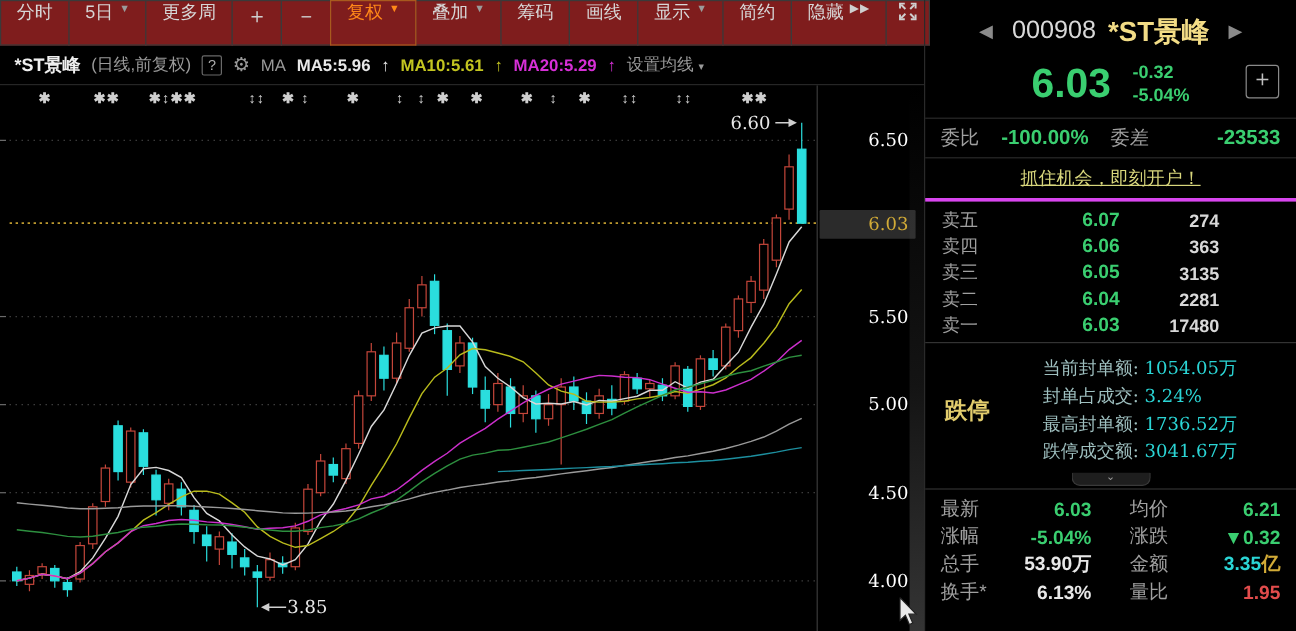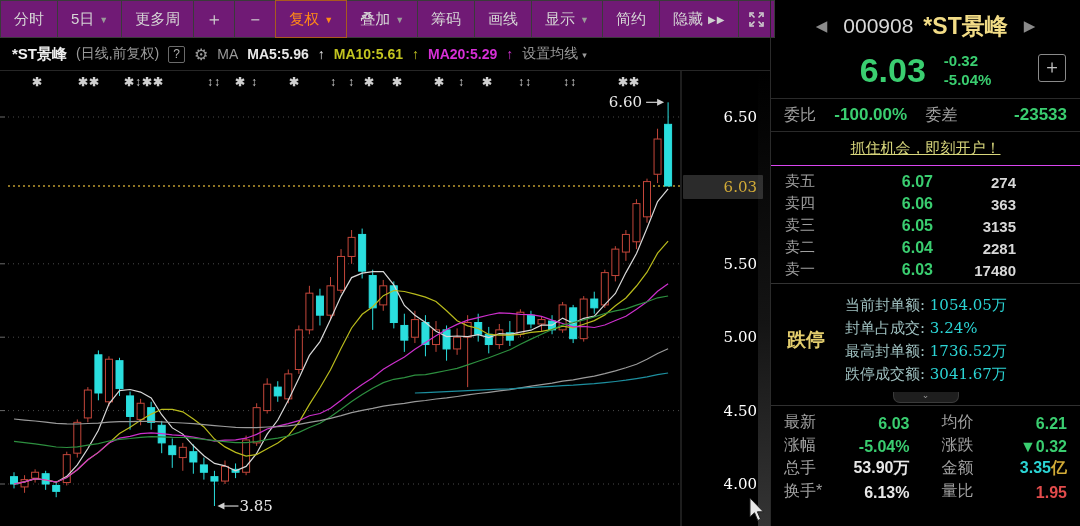--- a/index.html
+++ b/index.html
@@ -1,22 +1,22 @@
 <!DOCTYPE html>
 <html><head>
 <meta charset="utf-8">
 <style>
   html,body{margin:0;padding:0;background:#000;width:1080px;height:526px;overflow:hidden;
     font-family:"Liberation Sans",sans-serif;-webkit-font-smoothing:antialiased;}
   .app{position:relative;width:1080px;height:526px;background:#000;}
 
   
   .toolbar{position:absolute;left:0;top:0;width:770px;height:38px;display:flex;align-items:stretch;}
-  .tbtn{border:1px solid #3a3a3a;margin-left:-1px;padding:0 13px;display:flex;align-items:center;gap:5px;
-    font-size:15px;color:#d6d6d6;background:#701a75;cursor:pointer;white-space:nowrap;}
+  .tbtn{border:1px solid #3a3a3a;margin-left:-1px;padding:0 13px;display:flex;gap:5px;
+    font-size:15px;color:#d6d6d6;background:#7f1d1d;cursor:pointer;white-space:nowrap;}
   .tbtn:first-child{margin-left:0;}
   .tbtn.narrow{padding:0 11px;font-size:18px;color:#cfcfcf;}
   .tbtn.active{color:#ff8818;border-color:#a85a1e;position:relative;z-index:2;}
   .caret{font-size:9px;color:#9a9a9a;transform:translateY(1px);}
   .tbtn.active .caret{color:#ff8818;}
   .hide-arrows{font-size:10px;color:#cfcfcf;letter-spacing:1px;}
   .tbtn.iconbtn{padding:0 9px;}
 
   
   .legend{position:absolute;left:0;top:38px;width:770px;height:33px;display:flex;align-items:center;
@@ -56,31 +56,31 @@
   .chg{display:flex;flex-direction:column;font-size:15px;font-weight:bold;line-height:19px;}
   .addbtn{position:absolute;right:14px;top:12px;width:26px;height:26px;border:1px solid #8a8a8a;border-radius:3px;
     color:#c0c0c0;font-size:19px;line-height:24px;text-align:center;cursor:pointer;}
   .rp-status{height:31px;display:flex;align-items:center;justify-content:space-between;padding:0 13px;
     border-bottom:1px solid #2a2a2a;}
   .lab{color:#a0a0a0;font-size:16px;}
   .val-white{color:#e8e8e8;font-size:16px;}
   .rp-weibi{height:32px;display:flex;align-items:center;padding:0 13px;border-bottom:1px solid #2a2a2a;}
   .rp-weibi .v1{flex:1;text-align:center;font-weight:bold;font-size:17px;}
   .rp-weibi .v2{flex:1;text-align:right;font-weight:bold;font-size:17px;}
-  .rp-ad{height:33px;display:flex;align-items:center;justify-content:center;border-bottom:1px solid #d946ef;}
+  .rp-ad{height:33px;display:flex;align-items:center;justify-content:center;border-bottom:3px solid #d946ef;}
   .ad-link{color:#d8d67c;font-size:15px;text-decoration:underline;cursor:pointer;}
   .asks{padding:3px 14px 4px 14px;border-bottom:1px solid #333;}
   .ask-row{height:22px;display:flex;align-items:flex-end;}
   .ask-label{color:#a0a0a0;font-size:15px;width:56px;}
   .ask-price{width:92px;text-align:right;font-weight:bold;font-size:16px;}
   .ask-qty{flex:1;text-align:right;padding-right:50px;color:#d8d8d8;font-weight:bold;font-size:15px;}
   .limit-block{display:flex;align-items:center;padding:8px 8px 4px 16px;min-height:96px;}
   .limit-label{width:58px;color:#e3cd6d;font-size:19px;font-weight:bold;}
   .limit-rows{display:flex;flex-direction:column;gap:4px;font-family:"DejaVu Serif",serif;}
-  .limit-row{font-size:15px;}
+  .limit-row{font-size:15px;margin-left:24px;}
   .limit-k{color:#9fc0c0;} .limit-v{color:#2bd5d5;}
   .pull-tab{width:64px;height:10px;margin:0 auto;background:#1e1e1e;border:1px solid #3a3a3a;border-top:none;
     border-radius:0 0 7px 7px;display:flex;align-items:center;justify-content:center;cursor:pointer;}
   .pull-tab span{color:#9a9a9a;font-size:9px;line-height:6px;transform:translateY(-2px);}
   .stats{border-top:1px solid #303030;margin-top:2px;padding:4px 13px 0 13px;}
   .stat-row{height:23px;display:flex;align-items:flex-end;}
   .sk{color:#a0a0a0;font-size:16px;width:62px;}
   .sk2{margin-left:32px;}
   .sv{flex:1;text-align:right;font-weight:bold;font-size:16px;}
   .c-green{color:#3ace70;} .c-white{color:#e8e8e8;} .c-cyan{color:#2bd5d5;} .c-red{color:#e24c4c;} .c-gold{color:#d2ab37;}

